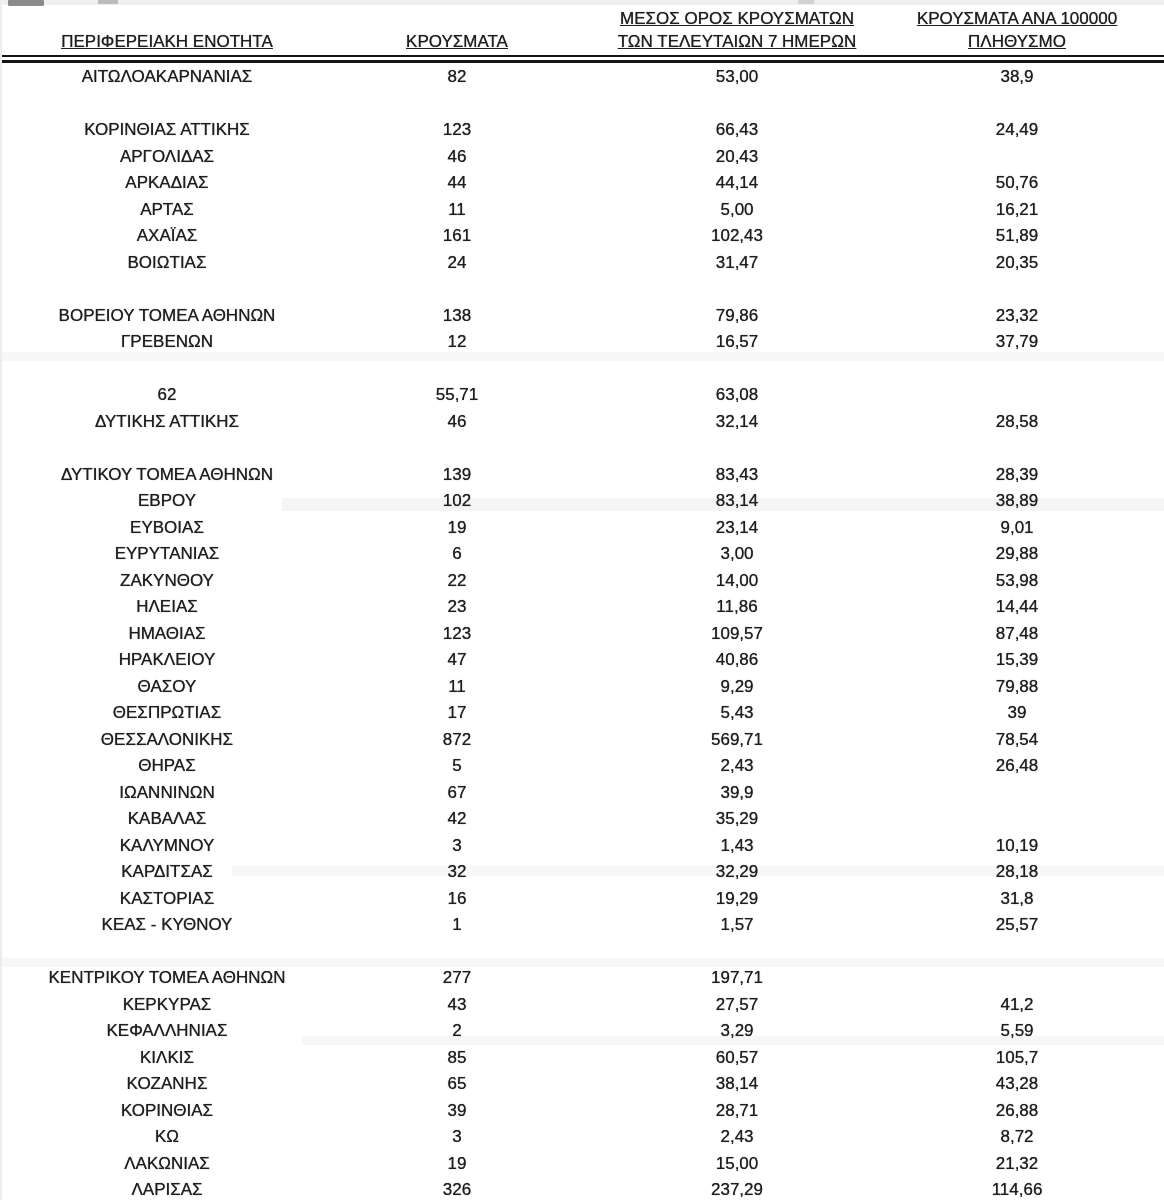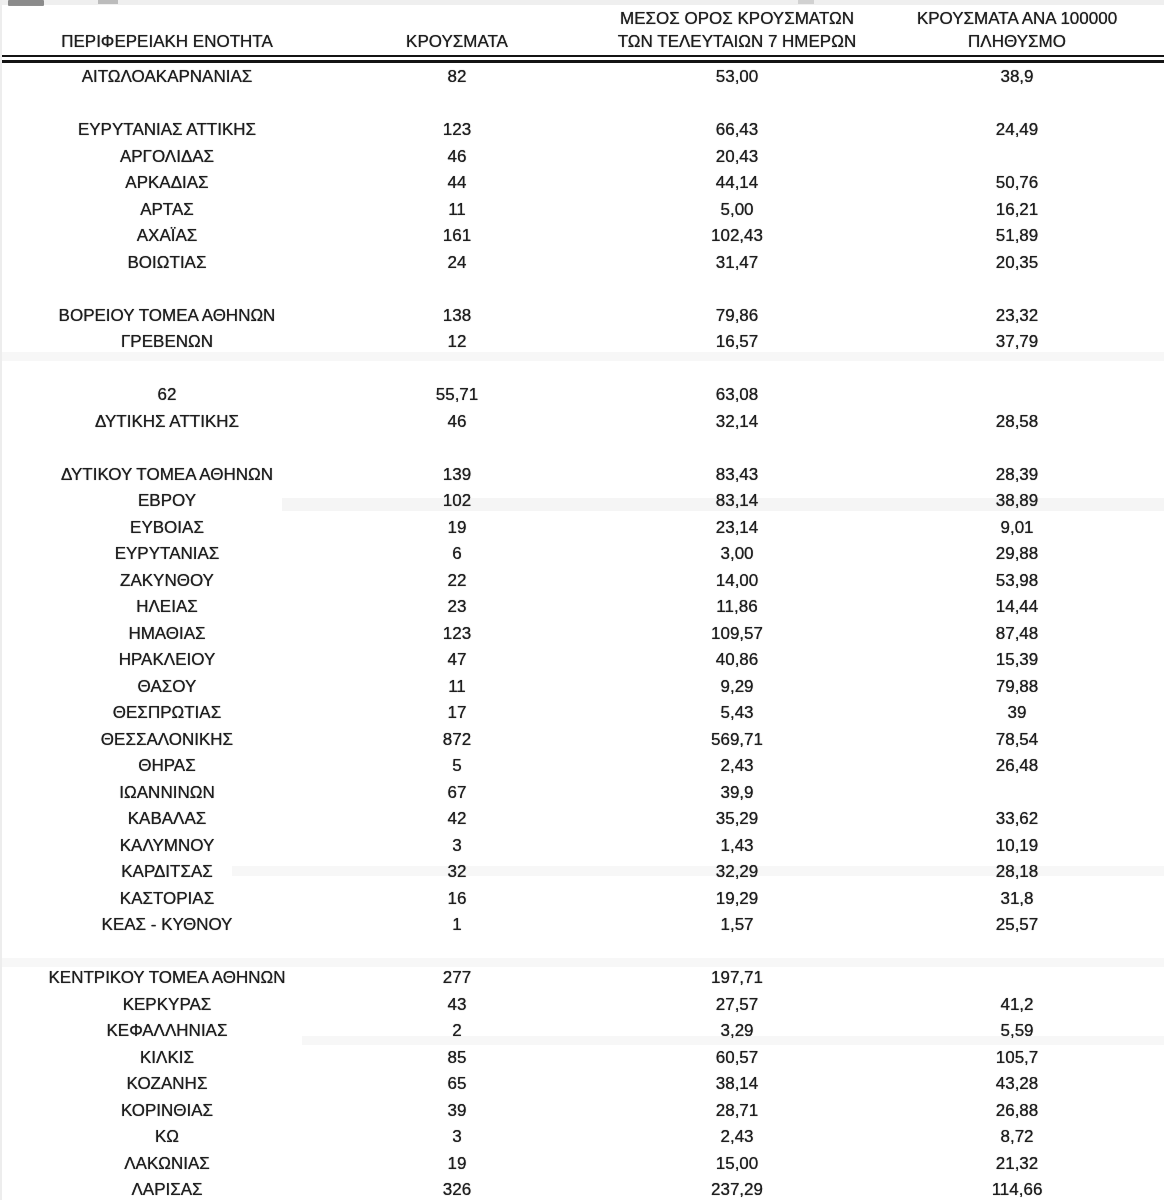--- a/index.html
+++ b/index.html
@@ -25,21 +25,21 @@
     min-height: 50px;
   }
   .hcell {
     text-align: center;
     font-size: 17px;
     line-height: 23px;
     align-self: end;
     padding-bottom: 2px;
   }
   .hline:empty { display: none; }
-  .hline { display: block; }
+  .hline { display: block; text-decoration: underline; }
   .double-rule {
     height: 3px;
     border-top: 2px solid #141414;
     border-bottom: 3px solid #141414;
     width: 1164px;
   }
   .tbody { padding-top: 1px; }
   .row {
     height: 26.5px;
     align-items: center;
@@ -101,21 +101,21 @@
 
   <div class="tbody" id="tbody">
       <div class="grid4 row">
         <div class="cell">ΑΙΤΩΛΟΑΚΑΡΝΑΝΙΑΣ</div>
         <div class="cell">82</div>
         <div class="cell">53,00</div>
         <div class="cell">38,9</div>
       </div>
       <div class="sep"></div>
       <div class="grid4 row">
-        <div class="cell">ΕΥΡΥΤΑΝΙΑΣ ΑΤΤΙΚΗΣ</div>
+        <div class="cell">ΚΟΡΙΝΘΙΑΣ ΑΤΤΙΚΗΣ</div>
         <div class="cell">123</div>
         <div class="cell">66,43</div>
         <div class="cell">24,49</div>
       </div>
       <div class="grid4 row">
         <div class="cell">ΑΡΓΟΛΙΔΑΣ</div>
         <div class="cell">46</div>
         <div class="cell">20,43</div>
       </div>
       <div class="grid4 row">
@@ -242,21 +242,20 @@
       </div>
       <div class="grid4 row">
         <div class="cell">ΙΩΑΝΝΙΝΩΝ</div>
         <div class="cell">67</div>
         <div class="cell">39,9</div>
       </div>
       <div class="grid4 row">
         <div class="cell">ΚΑΒΑΛΑΣ</div>
         <div class="cell">42</div>
         <div class="cell">35,29</div>
-        <div class="cell">33,62</div>
       </div>
       <div class="grid4 row">
         <div class="cell">ΚΑΛΥΜΝΟΥ</div>
         <div class="cell">3</div>
         <div class="cell">1,43</div>
         <div class="cell">10,19</div>
       </div>
       <div class="grid4 row">
         <div class="cell">ΚΑΡΔΙΤΣΑΣ</div>
         <div class="cell">32</div>

